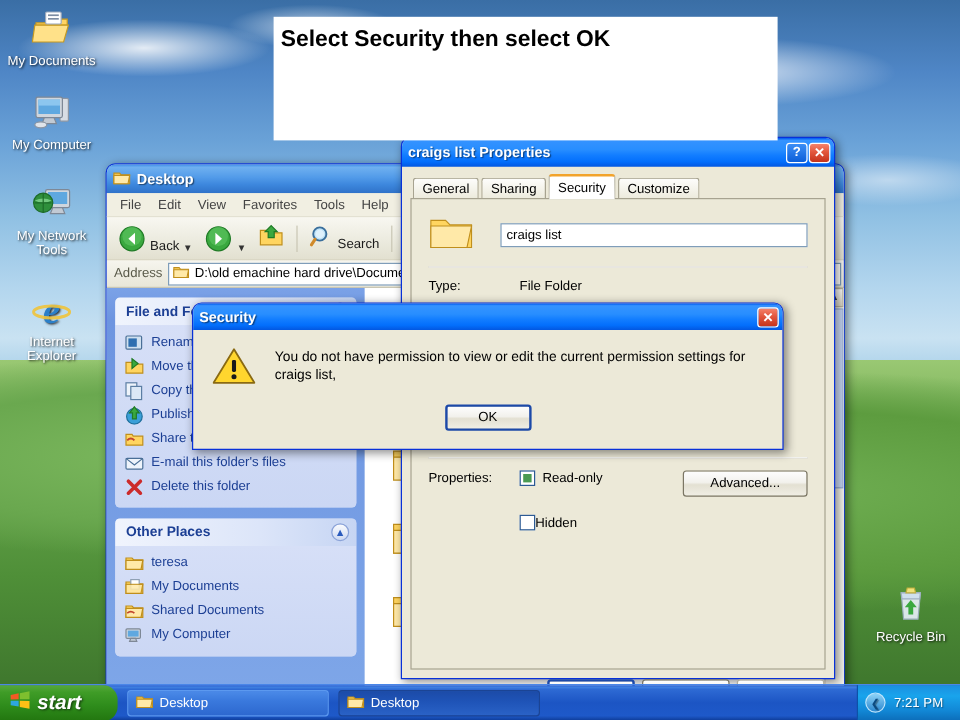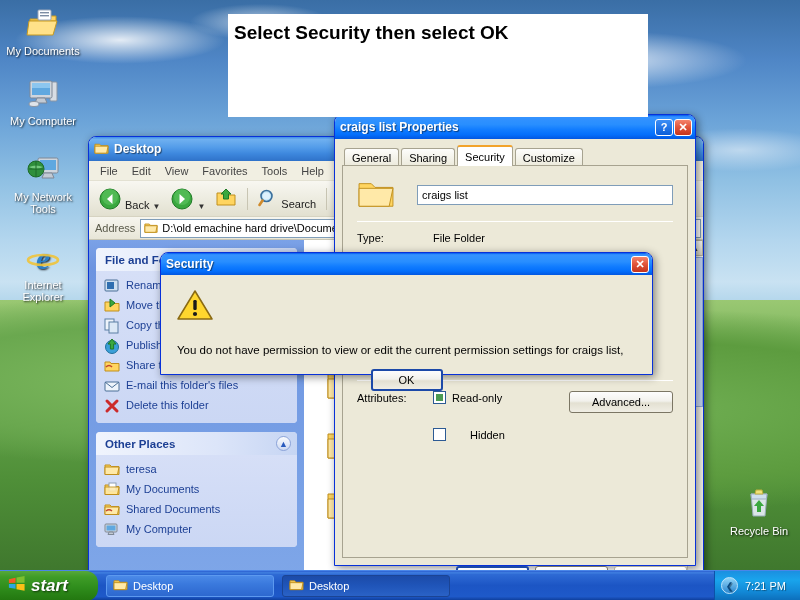--- a/index.html
+++ b/index.html
@@ -217,21 +217,21 @@
   }
   .xp-btn.disabled { color: #9b978a; border-color: #b0ac9c; cursor: default; }
   .xp-btn.default { border: 2px solid #1c49a8; }
   .btnrow { position: absolute; right: 0; bottom: -31px; display: flex; gap: 6px; }
   .chk { width: 13px; height: 13px; border: 1px solid #2c5a94; background:#fff; display:inline-block; position:relative; flex-shrink:0; }
   .chk.filled::after { content:""; position:absolute; inset:2px; background:#4a9a52; }
 
   
   #secbox { left: 160px; top: 252px; width: 493px; height: 123px; border:1px solid #0831d9; }
   #secbox .xp-title { height: 22px; }
-  .msg-body { padding: 14px 16px 0 16px; display: flex; gap: 16px; flex-direction: column; }
+  .msg-body { padding: 14px 16px 0 16px; display: flex; gap: 16px; }
   .msg-text { font-size: 11.5px; line-height: 15px; color: #000; padding-top: 2px; }
   .msg-btnrow { display: flex; justify-content: center; margin-top: 11px; }
 
   
   #instruction {
     position: absolute; left: 228px; top: 14px;
     width: 420px; height: 103px;
     background: #fff;
     padding: 8px 0 0 6px;
     font-size: 19px; font-weight: bold; color: #000;
@@ -649,27 +649,27 @@
         <div style="height:106px;"></div>
 
         <div class="row">
           <span class="lbl">Created:</span>
           <span>Monday, August 13, 2012, 4:43:06 PM</span>
         </div>
 
         <div class="hr"></div>
 
         <div class="row" style="align-items:flex-start;">
-          <span class="lbl" style="padding-top:1px;">Attributes:</span>
+          <span class="lbl" style="padding-top:1px;">Properties:</span>
           <div style="flex:1;">
             <div style="display:flex; align-items:center; gap:6px; margin-bottom:24px;">
               <span class="chk filled"></span>
               <span>Read-only</span>
             </div>
-            <div style="display:flex; align-items:center; gap:24px;">
+            <div style="display:flex; align-items:center; gap:0;">
               <span class="chk"></span>
               <span>Hidden</span>
             </div>
           </div>
           <div class="xp-btn" style="min-width:104px; align-self:flex-start;">Advanced...</div>
         </div>
 
         <div class="btnrow">
           <div class="xp-btn default">OK</div>
           <div class="xp-btn">Cancel</div>

